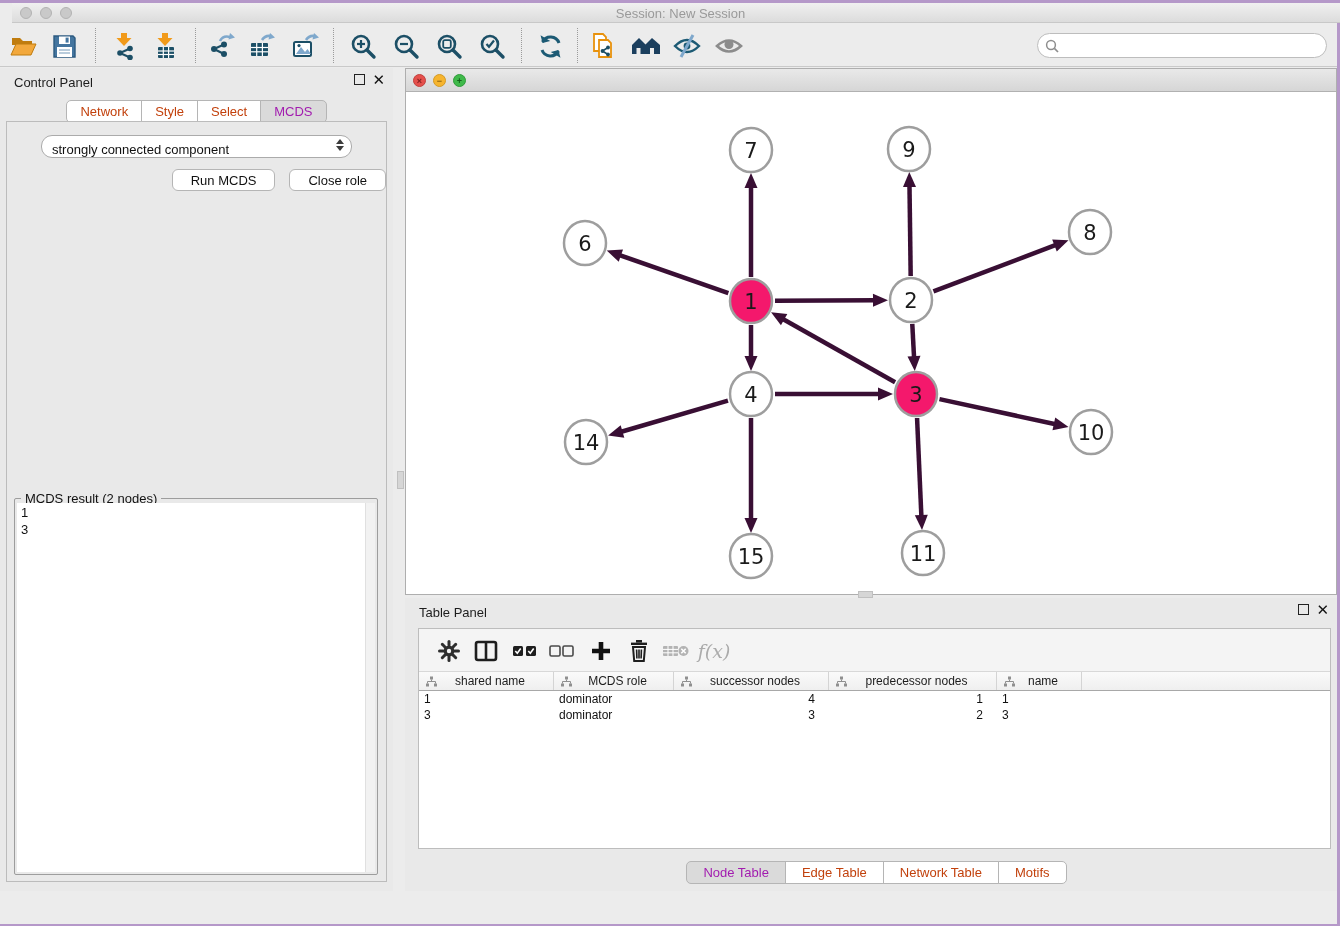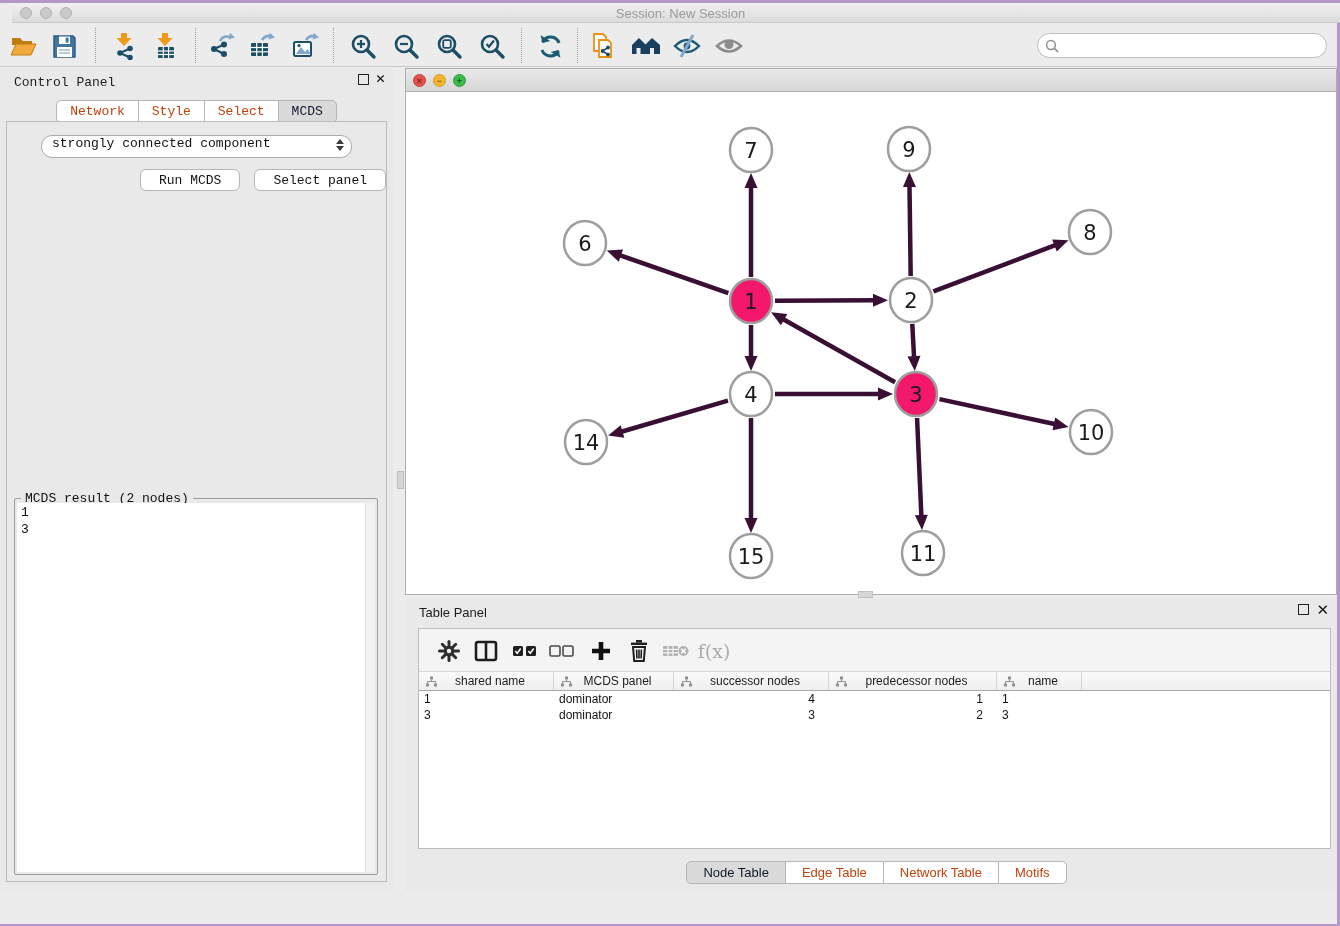--- a/index.html
+++ b/index.html
@@ -23,41 +23,41 @@
     align-items:center; justify-content:center; cursor:default; }
   .tsep { position:absolute; top:4px; height:35px; width:0;
     border-left:1px dotted #9a9a9a; }
   #search-wrap { position:absolute; right:10px; top:9px; width:290px; height:25px;
     background:#fff; border:1px solid #bdbdbd; border-radius:13px; display:flex; align-items:center; }
   #search-wrap svg { margin-left:7px; }
   #search-input { border:none; outline:none; flex:1; height:20px; font-size:13px;
     background:transparent; padding:0 8px 0 4px; font-family:inherit; }
 
   
-  #control-panel { position:absolute; left:0; top:65px; width:393px; height:823px; background:#e9e9e9;font-family:Liberation Mono, monospace; }
+  #control-panel { position:absolute; left:0; top:65px; width:393px; height:823px; background:#e9e9e9; }
   .panel-head { position:relative; height:28px; }
   .panel-title { position:absolute; left:14px; top:7px; font-size:13px; color:#1d1d1d; }
   .panel-btns { position:absolute; right:8px; top:6px; display:flex; gap:7px; align-items:center; }
   .float-btn { width:11px; height:11px; border:1.6px solid #222; background:transparent; }
   .close-btn { font-size:15px; font-weight:bold; color:#111; line-height:11px; }
 
   .segbar { display:flex; justify-content:center; }
   .seg { background:#fff; border:1px solid #b5b5b5; padding:3px 13px; font-size:13px;
     color:#c2410c; margin-left:-1px; position:relative; }
   .seg:first-child { border-radius:5px 0 0 5px; margin-left:0; }
   .seg:last-child { border-radius:0 5px 5px 0; }
-  .seg.sel { background:#dadada; color:#0f172a; }
+  .seg.sel { background:#dadada; color:#a21caf; }
 
   #cp-tabs { position:absolute; left:0; right:0; top:32px; }
   #cp-content { position:absolute; left:6px; right:6px; top:53px; bottom:9px;
     border:1px solid #bcbcbc; background:#e9e9e9; }
   #opt-label { margin-top:20px; text-align:center; font-size:13px; color:#111; }
   #criterion-select { position:relative; margin:13px auto 0 auto; width:311px; height:23px;
     background:#fff; border:1px solid #ababab; border-radius:11px; font-size:13px; color:#111;
-    display:flex; align-items:flex-start; padding-left:10px; }
+    display:flex; align-items:flex-end; padding-left:10px; }
   .stepper { position:absolute; right:7px; top:3px; display:flex; flex-direction:column; gap:2px; }
   .stepper i { width:0; height:0; border-left:4px solid transparent; border-right:4px solid transparent; }
   .stepper .up { border-bottom:5px solid #3c3c3c; }
   .stepper .dn { border-top:5px solid #3c3c3c; }
   #cp-buttons { margin-top:11px; display:flex; justify-content:flex-end; gap:14px; }
   .mac-btn { background:#fff; border:1px solid #b5b5b5; border-radius:6px; height:22px;
     font-size:13px; color:#111; padding:0 18px; font-family:inherit; }
 
   #result-group { position:absolute; left:7px; right:8px; top:376px; bottom:6px;
     border:1px solid #9d9d9d; border-radius:2px; }
@@ -86,21 +86,21 @@
   .grip-h { position:absolute; left:858px; top:588px; width:15px; height:7px;
     background:#d6d6d6; border:1px solid #c0c0c0; }
 
   
   #table-panel { position:absolute; left:405px; top:595px; width:932px; height:293px; background:#e9e9e9; }
   #tp-container { position:absolute; left:13px; right:6px; top:30px; height:221px;
     border:1px solid #bdbdbd; background:#fff; }
   #tp-toolbar { position:relative; height:43px; background:#f4f4f4; border-bottom:1px solid #d8d8d8; }
   .tp-icon { position:absolute; top:8px; width:28px; height:28px; display:flex;
     align-items:center; justify-content:center; }
-  #fx-label { font-family:"DejaVu Serif","Liberation Serif",serif; 
+  #fx-label { font-family:"DejaVu Serif","Liberation Serif",serif; font-style:italic;
     font-size:19px; color:#ababab; }
   #tp-header { display:flex; height:19px; background:linear-gradient(#fafafa,#efefef);
     border-bottom:1px solid #a8a8a8; }
   .th { display:flex; align-items:center; font-size:12px; color:#1d1d1d;
     border-right:1px solid #d4d4d4; position:relative; }
   .th .tree { margin:0 0 0 7px; flex:none; }
   .th .lbl { flex:1; text-align:center; padding-right:10px; }
   .tr { display:flex; height:16px; }
   .td { font-size:12px; color:#111; padding:1px 5px 0 5px; overflow:hidden; white-space:nowrap; }
   #tp-tabs { position:absolute; left:11px; right:0; top:263px; }
@@ -301,21 +301,21 @@
     <div id="cp-content">
       <div id="criterion-select">
         <span>strongly connected component</span>
         <span class="stepper">
               <i class="up"></i>
               <i class="dn"></i>
             </span>
       </div>
       <div id="cp-buttons">
         <button class="mac-btn">Run MCDS</button>
-        <button class="mac-btn">Select panel</button>
+        <button class="mac-btn">Close role</button>
       </div>
       <div id="result-group">
         <span id="result-title">MCDS result (2 nodes)</span>
         <div id="result-text">1
 3</div>
         <div id="result-scrollbar"></div>
       </div>
     </div>
   </div>
 
@@ -470,21 +470,21 @@
               </svg>
               <span class="lbl">shared name</span>
             </div>
             <div class="th" style="width: 120px;">
               <svg class="tree" width="11" height="11" viewBox="0 0 11 11">
                 <rect x="4" y="0.5" width="3" height="3" fill="#8f8f8f"></rect>
                 <path d="M5.5 3.5 v2 M1.5 5.5 h8 M1.5 5.5 v2 M9.5 5.5 v2" stroke="#8f8f8f" fill="none" stroke-width="1"></path>
                 <rect x="0" y="7.5" width="3" height="3" fill="#8f8f8f"></rect>
                 <rect x="8" y="7.5" width="3" height="3" fill="#8f8f8f"></rect>
               </svg>
-              <span class="lbl">MCDS panel</span>
+              <span class="lbl">MCDS role</span>
             </div>
             <div class="th" style="width: 155px;">
               <svg class="tree" width="11" height="11" viewBox="0 0 11 11">
                 <rect x="4" y="0.5" width="3" height="3" fill="#8f8f8f"></rect>
                 <path d="M5.5 3.5 v2 M1.5 5.5 h8 M1.5 5.5 v2 M9.5 5.5 v2" stroke="#8f8f8f" fill="none" stroke-width="1"></path>
                 <rect x="0" y="7.5" width="3" height="3" fill="#8f8f8f"></rect>
                 <rect x="8" y="7.5" width="3" height="3" fill="#8f8f8f"></rect>
               </svg>
               <span class="lbl">successor nodes</span>
             </div>

